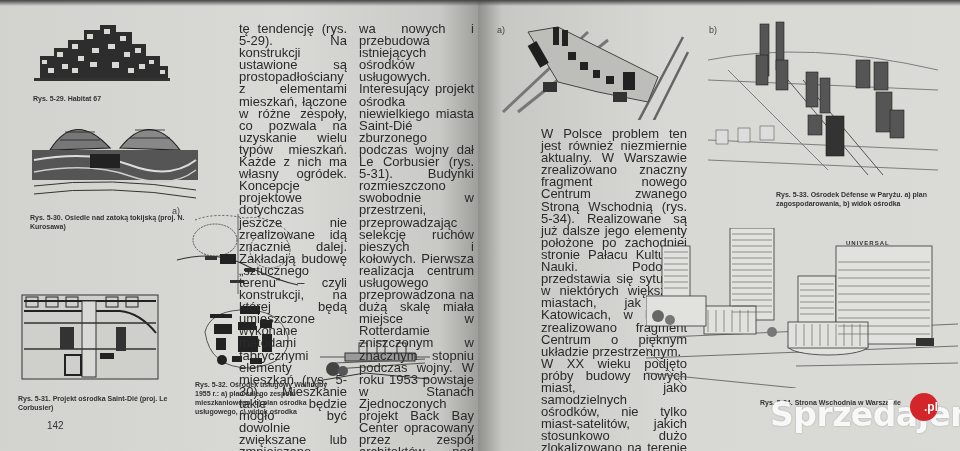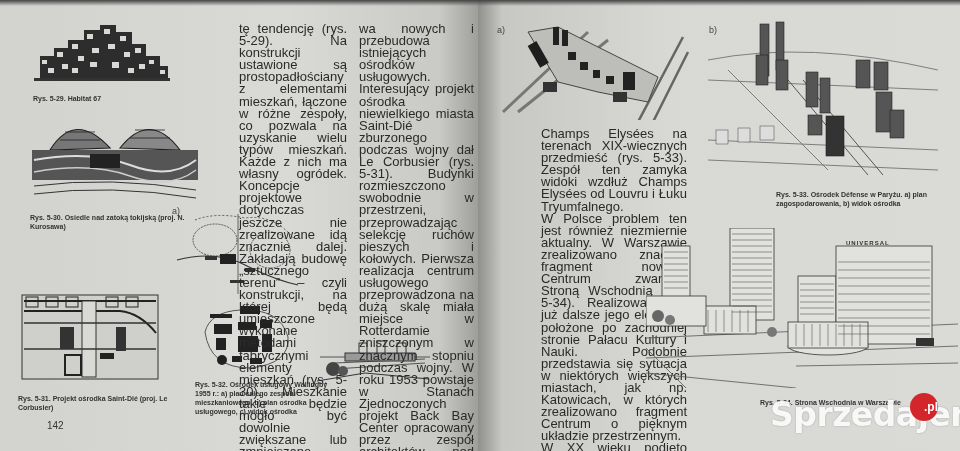--- a/index.html
+++ b/index.html
@@ -200,21 +200,20 @@
         <g fill="#ddd" stroke="#444" stroke-width="0.5">
           <rect x="8" y="110" width="12" height="14"></rect>
             <rect x="30" y="108" width="12" height="14"></rect>
             <rect x="52" y="106" width="14" height="14"></rect>
         </g>
       </svg>
     </div>
     <div class="caption" style="left:298px;top:190px;width:170px;">Rys. 5-33. Ośrodek Défense w Paryżu. a) plan zagospodarowania, b) widok ośrodka</div>
 
     <div class="col" style="left:17px;top:128px;width:146px;">
-      <p>Champs Elysées na terenach XIX-wiecznych przedmieść (rys. 5-33). Zespół ten zamyka widoki wzdłuż Champs Elysées od Louvru i Łuku Tryumfalnego.</p>
       <p>W Polsce problem ten jest również niezmiernie aktualny. W Warszawie zrealizowano znaczny fragment nowego Centrum zwanego Stroną Wschodnią (rys. 5-34). Realizowane są już dalsze jego elementy położone po zachodniej stronie Pałacu Kultury i Nauki. Podobnie przedstawia się sytuacja w niektórych większych miastach, jak np. Katowicach, w których zrealizowano fragment Centrum o pięknym układzie przestrzennym.</p>
       <p>W XX wieku podjęto próby budowy nowych miast, jako samodzielnych ośrodków, nie tylko miast-satelitów, jakich stosunkowo dużo zlokalizowano na terenie Wielkiej Brytanii. W roku 1947 po podziale Pendżabu między Indie a Pakistan zaistniała konieczność budowy nowej stolicy w części należącej do Indii. Początkowo zadanie to zlecono polskiemu architektowi Maciejowi Nowickiemu, a po jego śmierci w roku 1951 – Le Corbusierowi. Autor nawiązał w pew-</p>
     </div>
 
     <div class="fig" style="left:168px;top:228px;width:312px;height:160px;">
       <svg viewBox="0 0 312 160">
         <path d="M0 110 L312 96 M0 130 L312 118 M0 145 L150 160 M40 160 L0 120 M150 138 L312 135" stroke="#555" stroke-width="0.8" fill="none"></path>
         <g fill="#e1e1dd" stroke="#333" stroke-width="0.8">
           <rect x="16" y="18" width="28" height="52"></rect>
           <rect x="84" y="0" width="44" height="92"></rect>

